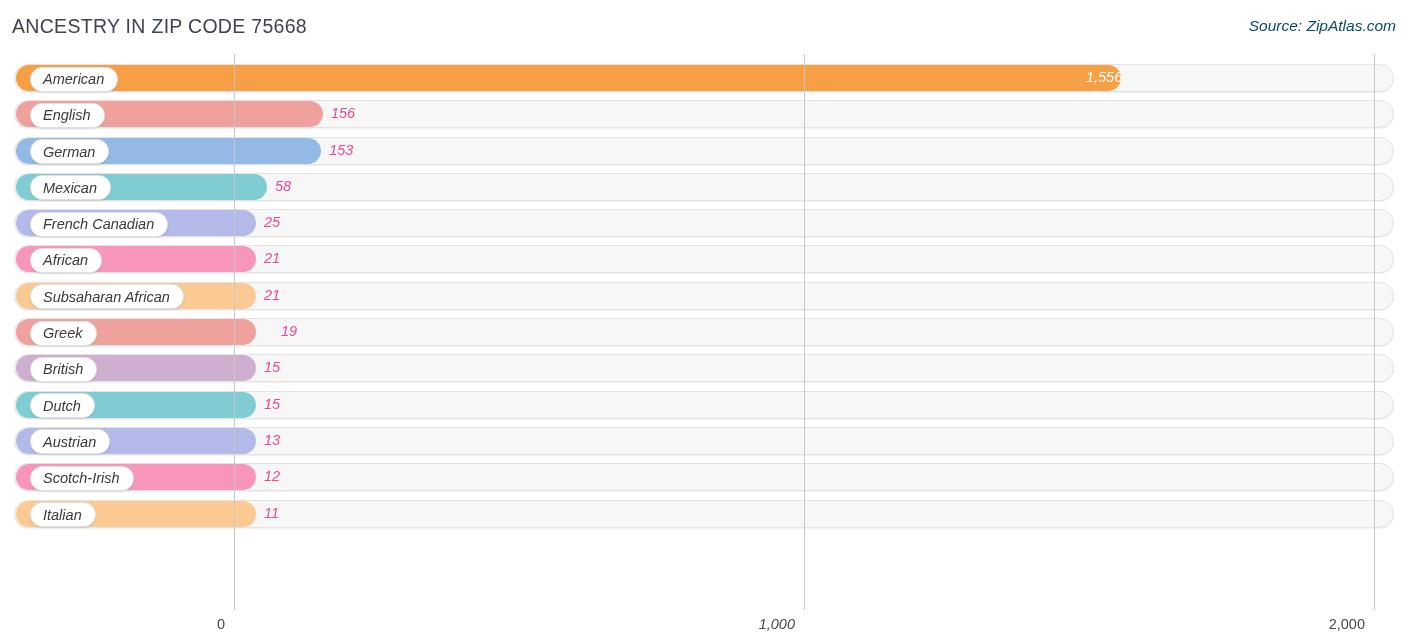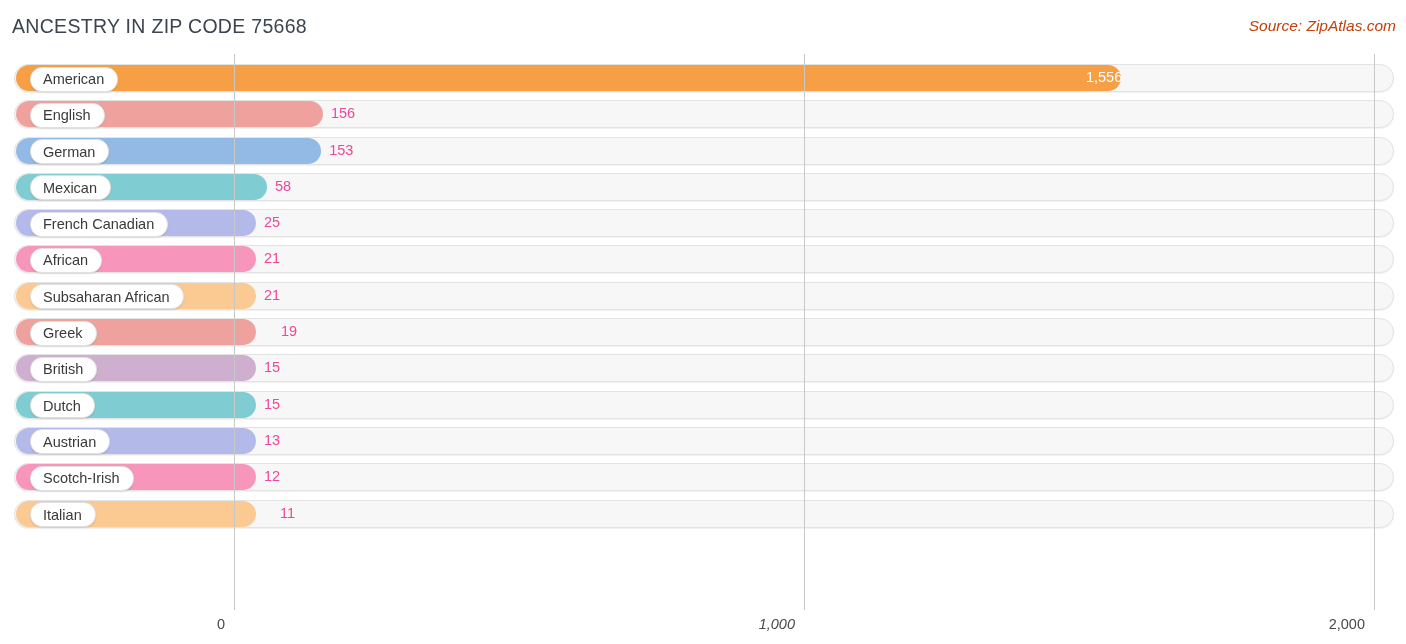--- a/index.html
+++ b/index.html
@@ -32,21 +32,21 @@
     color: #3c4450;
     font-weight: 400;
     white-space: nowrap;
   }
   .chart-source {
     position: absolute;
     right: 10px;
     top: 17px;
     font-size: 15.5px;
     font-style: italic;
-    color: #c2410c;
+    color: #0c4a6e;
     white-space: nowrap;
   }
 
   
   .plot {
     position: absolute;
     left: 0;
     top: 60px;
     width: 1406px;
     height: 550px;
@@ -66,20 +66,21 @@
   }
 
   .rows {
     position: absolute;
     left: 0; top: 0;
     width: 1406px;
   }
   .row {
     position: relative;
     height: 36.3px;
+    font-style: italic;
   }
   
   .track {
     position: absolute;
     left: 14px;
     top: 4px;
     right: 12px;
     height: 28px;
     background: #f7f7f7;
     border: 1px solid #e3e3e3;
@@ -226,21 +227,21 @@
         <div class="row">
           <div class="track"></div>
           <div class="bar" style="width: 240px; background: rgb(248, 149, 187);"></div>
           <div class="label-pill">Scotch-Irish</div>
           <div class="value" style="left: 264px;">12</div>
         </div>
         <div class="row">
           <div class="track"></div>
           <div class="bar" style="width: 240px; background: rgb(251, 201, 146);"></div>
           <div class="label-pill">Italian</div>
-          <div class="value" style="left: 280px;">11</div>
+          <div class="value" style="left: 264px;">11</div>
         </div>
       </div>
     <div class="gridlines">
         <div class="gridline" style="left: 234px;"></div>
         <div class="gridline" style="left: 804px;"></div>
         <div class="gridline" style="left: 1374px;"></div>
       </div>
   </div>
 
   <div class="axis">

